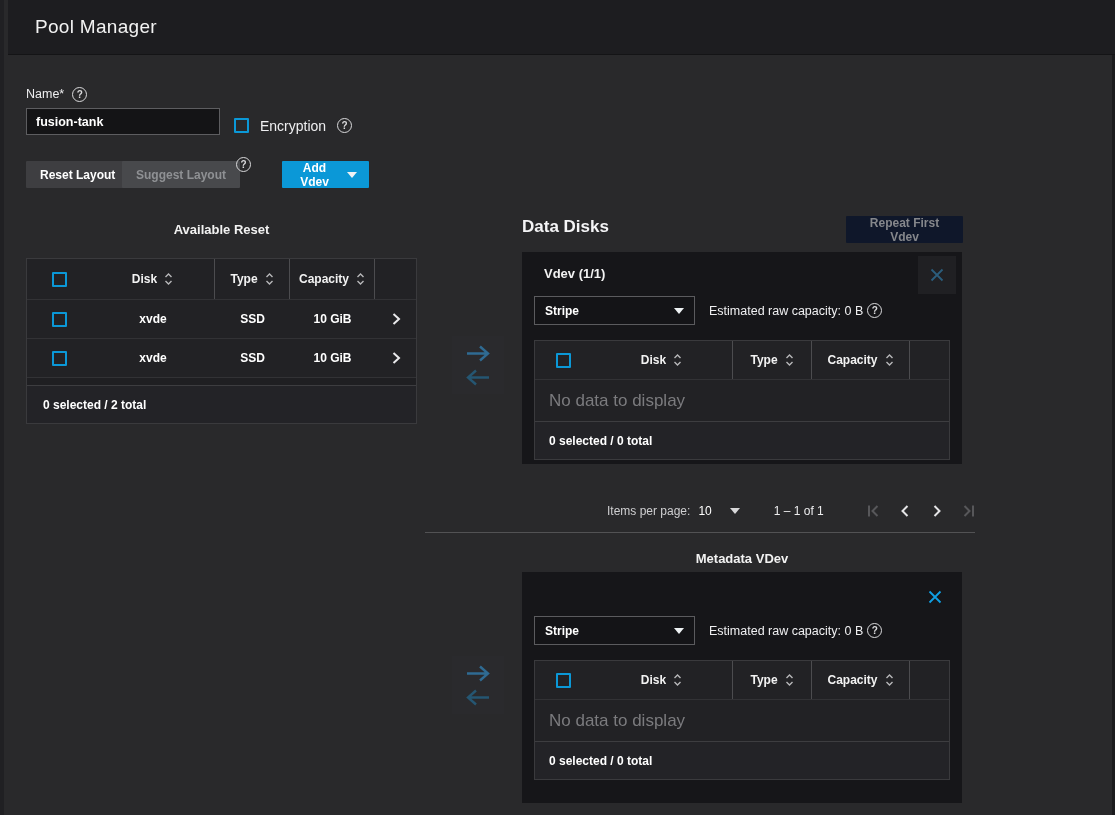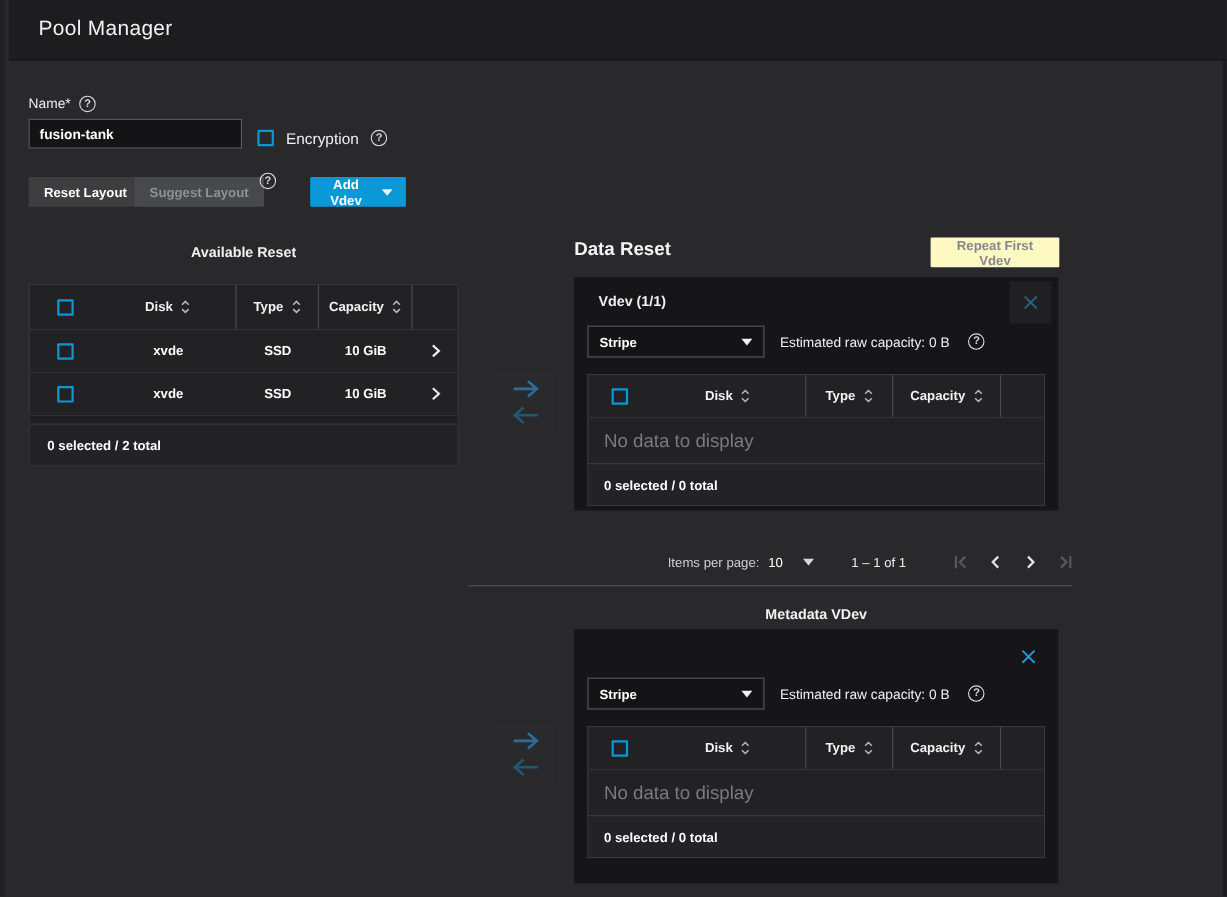--- a/index.html
+++ b/index.html
@@ -41,21 +41,21 @@
   }
 
   .btn {
     height:27px; display:inline-flex; align-items:center; justify-content:center;
     font-size:12px; font-weight:bold; border:none; border-radius:1px;
     padding:0 14px; font-family:"Liberation Sans", sans-serif; cursor:pointer;
   }
   .btn-default  { background:#3e3e41; color:#ffffff; }
   .btn-disabled { background:#48494c; color:#8f9194; }
   .btn-primary  { background:#0b98d7; color:#ffffff; gap:12px; }
-  .btn-repeat   { background:#fef9c3; color:#85878b; }
+  .btn-repeat   { background:#0f172a; color:#85878b; }
   .caret-down {
     width:0; height:0; border-left:5px solid transparent;
     border-right:5px solid transparent; border-top:6px solid #eef2f4;
   }
 
   .section-title { font-weight:bold; font-size:13px; color:#f2f2f2; }
 
   
   .dtable { background:#222225; border:1px solid #3a3a3d; }
   .trow { display:flex; align-items:center; }
@@ -75,21 +75,21 @@
   
   .rc-check { width:56px; } .rc-disk { flex:1; } .rc-type { width:79px; }
   .rc-cap { width:98px; } .rc-more { width:39px; }
 
   .panel { position:absolute; background:#161619; }
   .select {
     position:absolute; height:29px; width:161px; border:1px solid #5b5b5e;
     background:#141417; display:flex; align-items:center; justify-content:space-between;
     padding:0 10px; font-size:12px; font-weight:bold; color:#fff; cursor:pointer;
   }
-  .est-row { position:absolute; display:flex; align-items:center; gap:17px;
+  .est-row { position:absolute; display:flex; align-items:center; gap:4px;
              font-size:12.5px; color:#f0f0f2; }
 
   .xfer-box {
     position:absolute; width:52px; height:58px; background:#2a2a2d;
     display:flex; flex-direction:column; align-items:center; justify-content:center; gap:1px;
   }
   .icon-btn { display:flex; align-items:center; justify-content:center; cursor:pointer;
               background:transparent; border:none; padding:0; }
   .x-btn { position:absolute; width:38px; height:38px; display:flex; align-items:center;
            justify-content:center; cursor:pointer; }
@@ -216,21 +216,21 @@
         <path d="M4 11.5 H24 M17 4.5 L25 11.5 L17 18.5" stroke="#2f6b93" stroke-width="2.4"></path>
       </svg>
   </span>
   <span class="icon-btn">
     <svg width="30" height="23" viewBox="0 0 30 23" fill="none">
         <path d="M26 11.5 H6 M13 4.5 L5 11.5 L13 18.5" stroke="#255672" stroke-width="2.4"></path>
       </svg>
   </span>
 </div>
 
-<div class="abs" style="left:522px; top:217px; font-size:17px; font-weight:bold; color:#f4f4f6;">Data Reset</div>
+<div class="abs" style="left:522px; top:217px; font-size:17px; font-weight:bold; color:#f4f4f6;">Data Disks</div>
 <button class="btn btn-repeat abs" style="left:846px; top:216px; width:117px;">Repeat First Vdev</button>
 
 <div class="panel" style="left:522px; top:252px; width:440px; height:212px;">
   <div class="abs section-title" style="left:22px; top:14px;">Vdev (1/1)</div>
   <span class="x-btn hovered" style="right:6px; top:4px;">
     <svg width="16" height="16" viewBox="0 0 16 16" fill="none">
         <path d="M2.5 2.5 L13.5 13.5 M13.5 2.5 L2.5 13.5" stroke="#2b5d7c" stroke-width="1.8"></path>
       </svg>
   </span>
 

